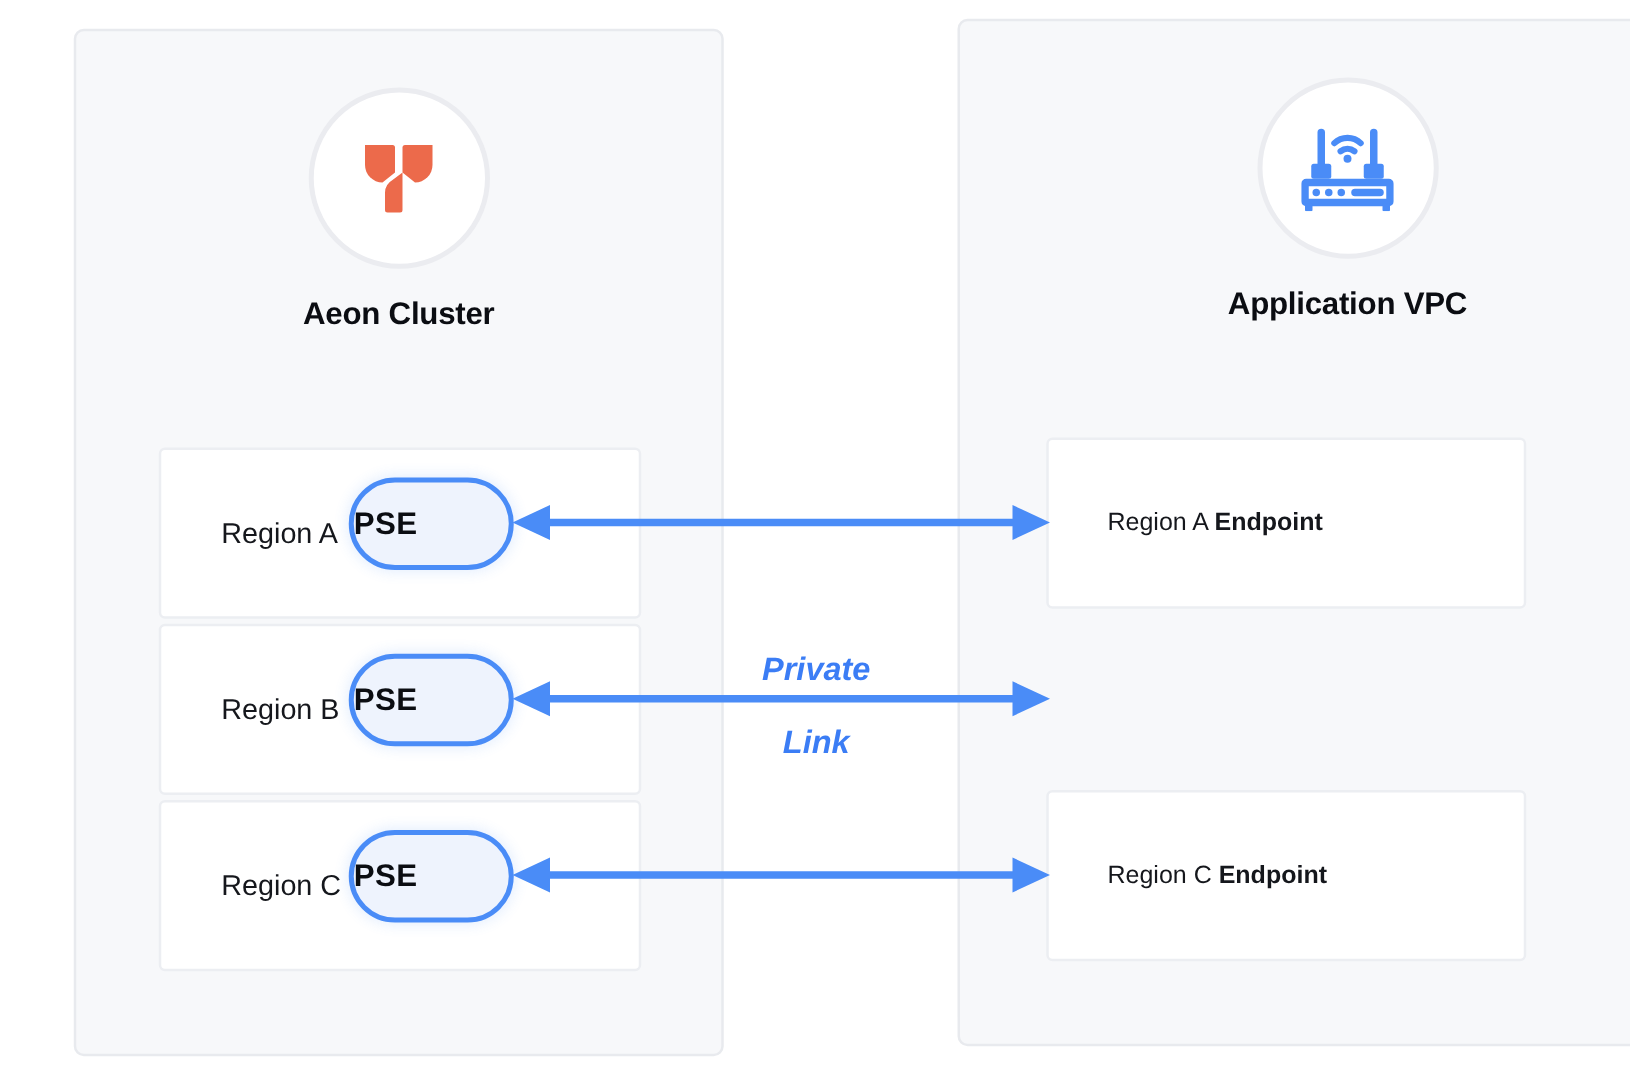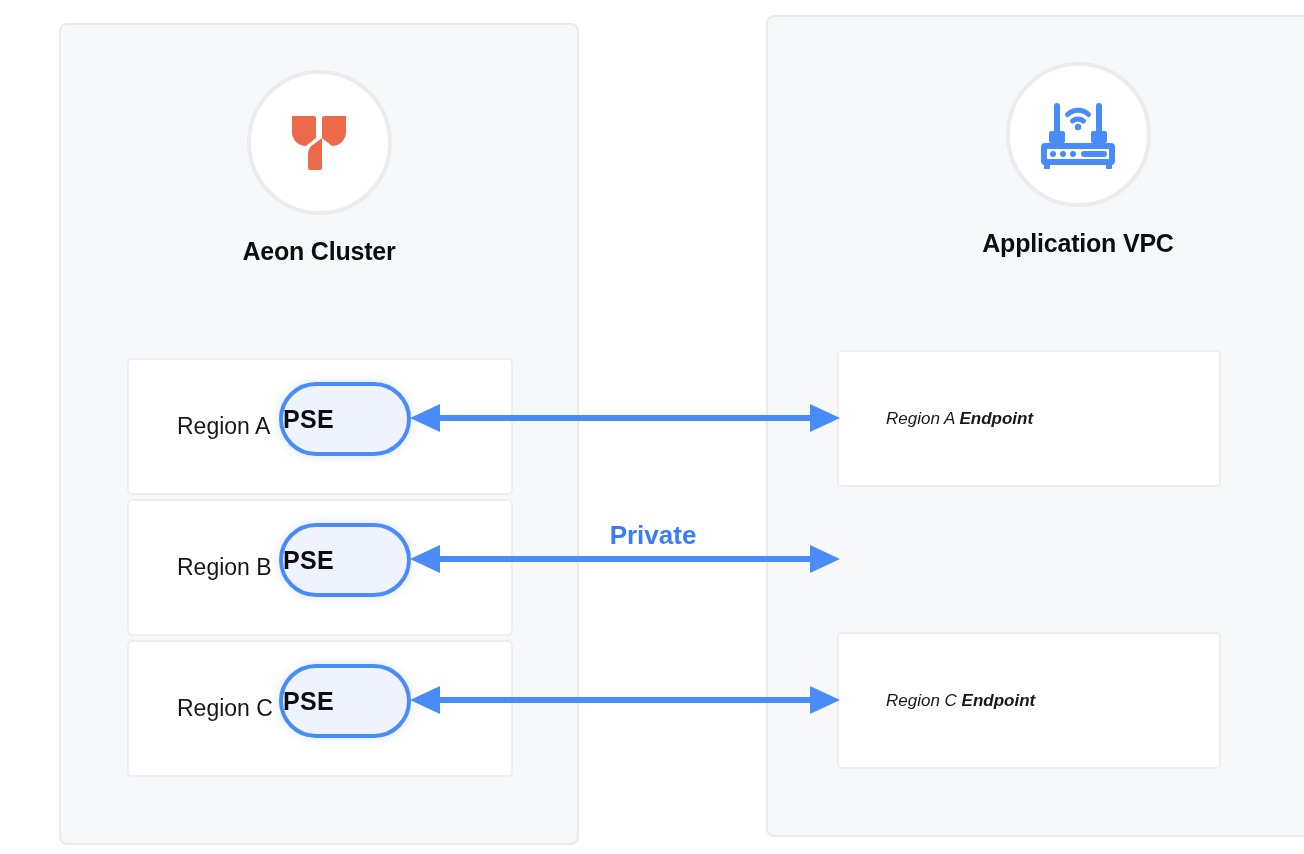--- a/index.html
+++ b/index.html
@@ -111,42 +111,42 @@
     height: 137px;
     background: #ffffff;
     border: 2px solid #eceef2;
     border-radius: 5px;
     box-sizing: border-box;
     display: flex;
     align-items: center;
   }
   .endpoint-label {
     padding-left: 47px;
-    font-size: 17px;
+    font-size: 20px;
     color: #15171c;
     white-space: nowrap;
-    font-style: italic;
   }
   .endpoint-label b { font-weight: bold; }
 
   
   .connector { position: absolute; left: 410px; width: 430px; height: 34px; }
 
   
   #private-link-label {
     position: absolute;
     left: 540px;
     top: 506px;
     width: 226px;
     text-align: center;
     font-size: 26px;
     font-weight: bold;
     color: #3b7df5;
     line-height: 58px;
     pointer-events: none;
+    font-style: italic;
   }
   #private-link-label .pl-line { display: block; }
 </style>
 </head>
 <body>
 
 <div id="stage">
 
   <div class="panel" id="panel-left">
 
@@ -234,15 +234,16 @@
     <polygon points="430,17 400,3 400,31" fill="#4a8cf7"></polygon>
   </svg>
   <svg class="connector" style="top:683px" viewBox="0 0 430 34">
     <line x1="26" y1="17" x2="404" y2="17" stroke="#4a8cf7" stroke-width="6"></line>
     <polygon points="0,17 30,3 30,31" fill="#4a8cf7"></polygon>
     <polygon points="430,17 400,3 400,31" fill="#4a8cf7"></polygon>
   </svg>
 
   <div id="private-link-label">
     <span class="pl-line">Private</span>
+    <span class="pl-line">Link</span>
   </div>
 
 </div>
 
 </body></html>

